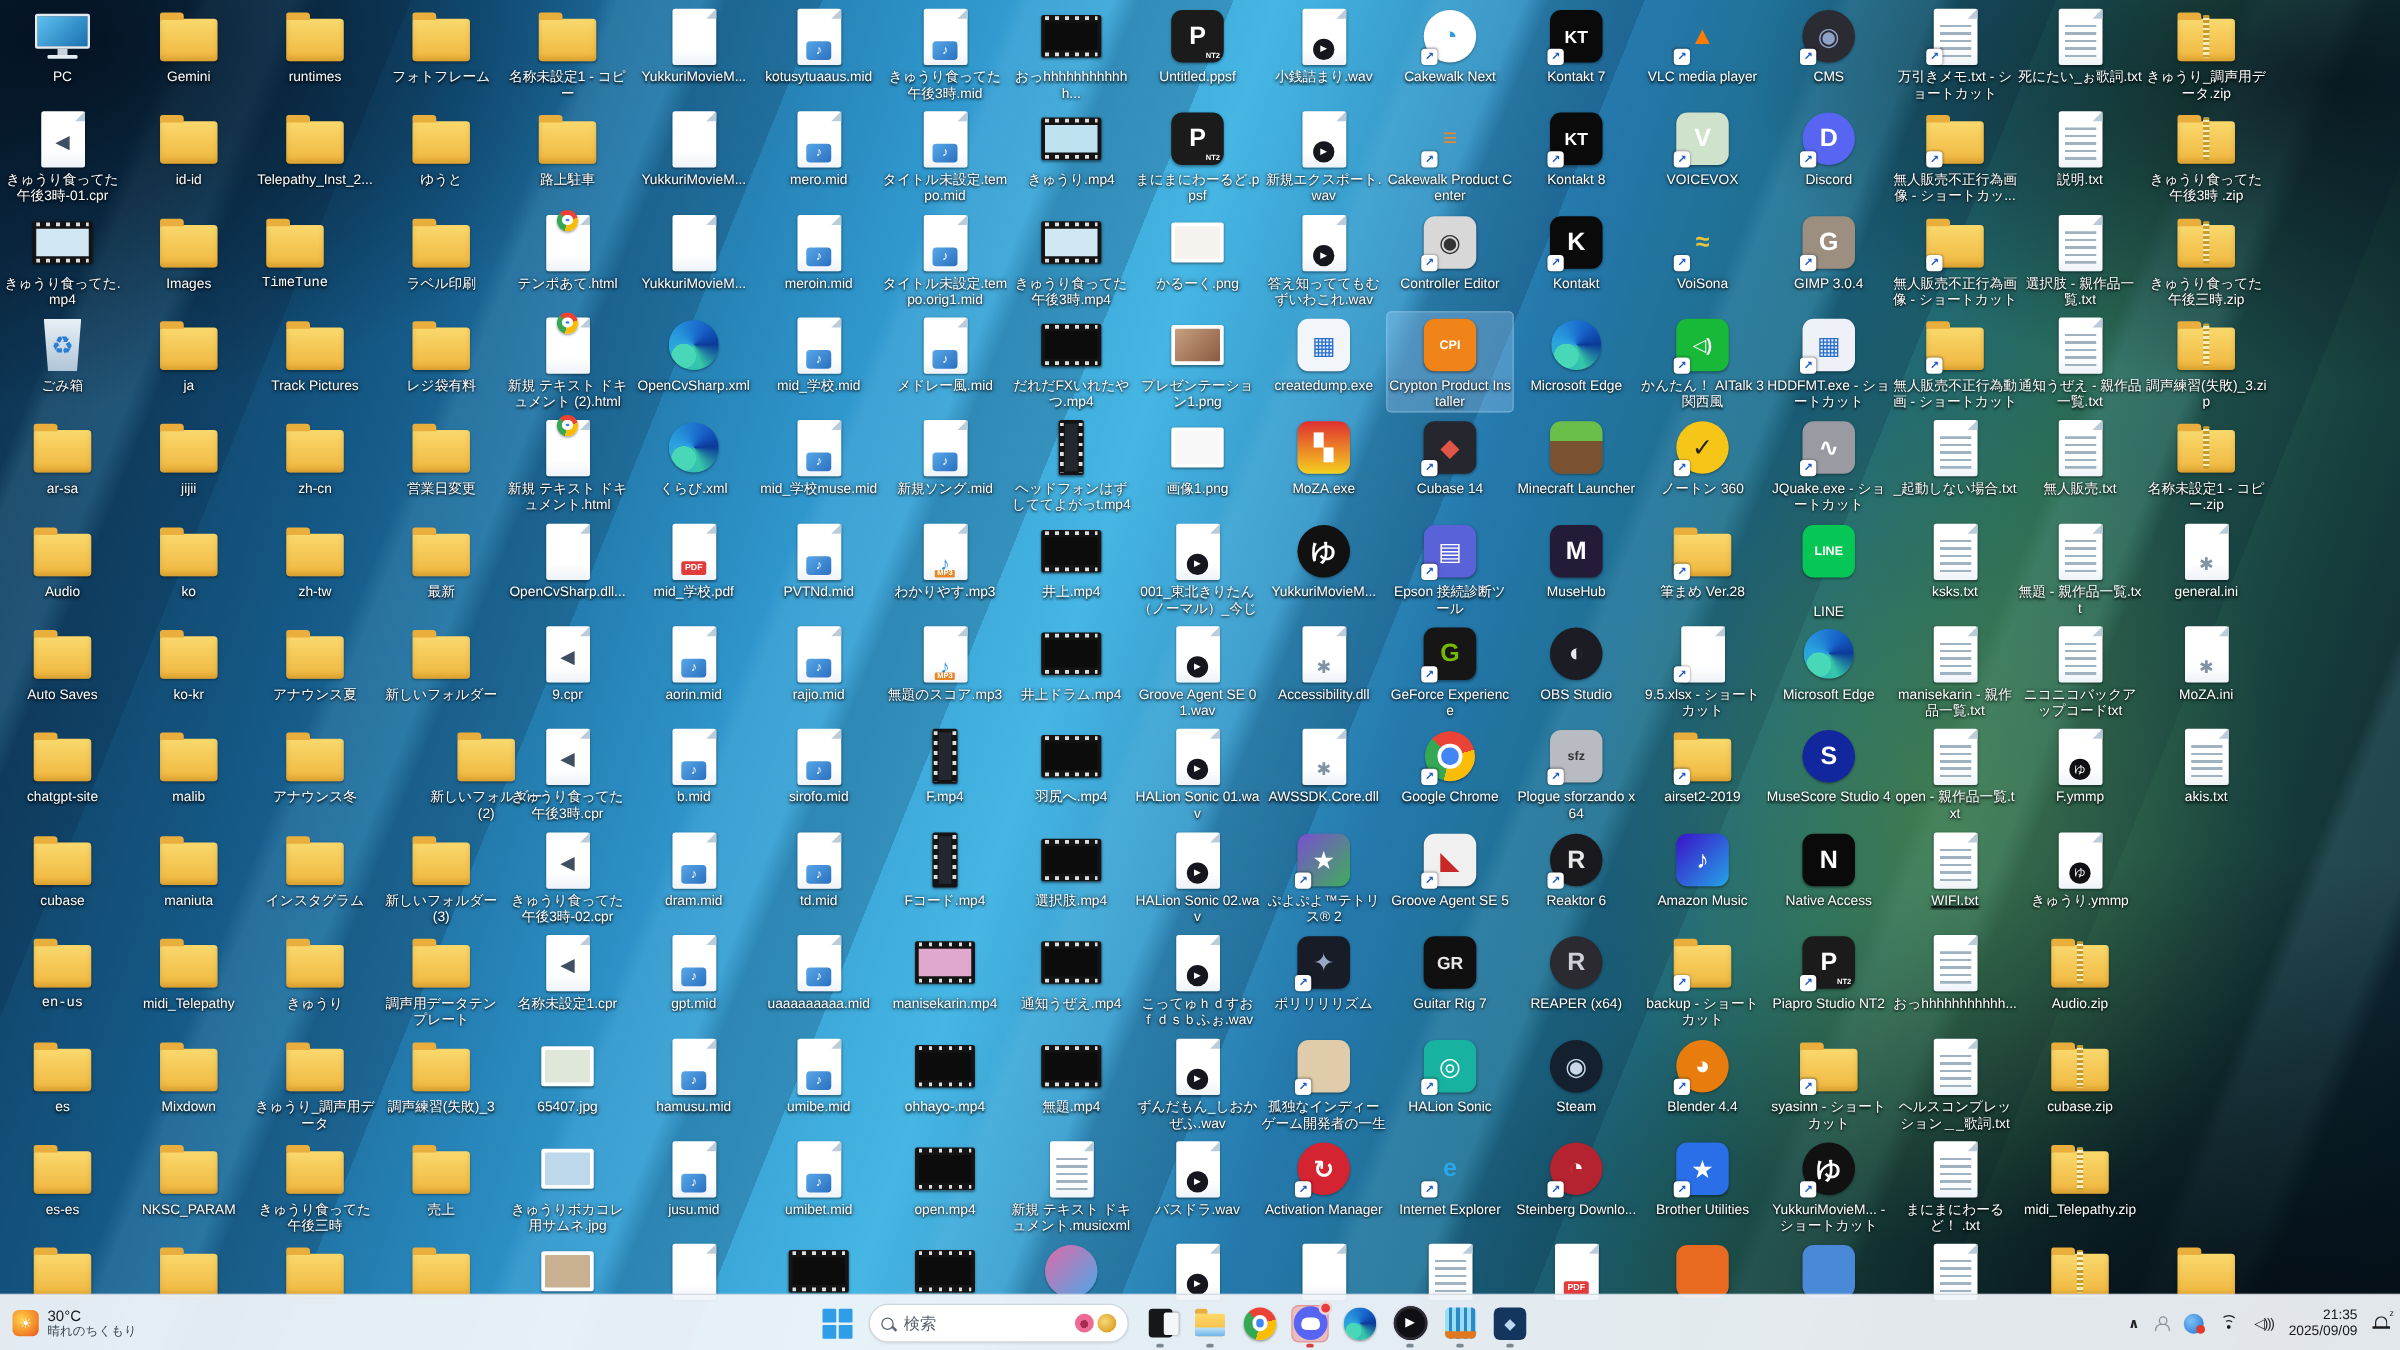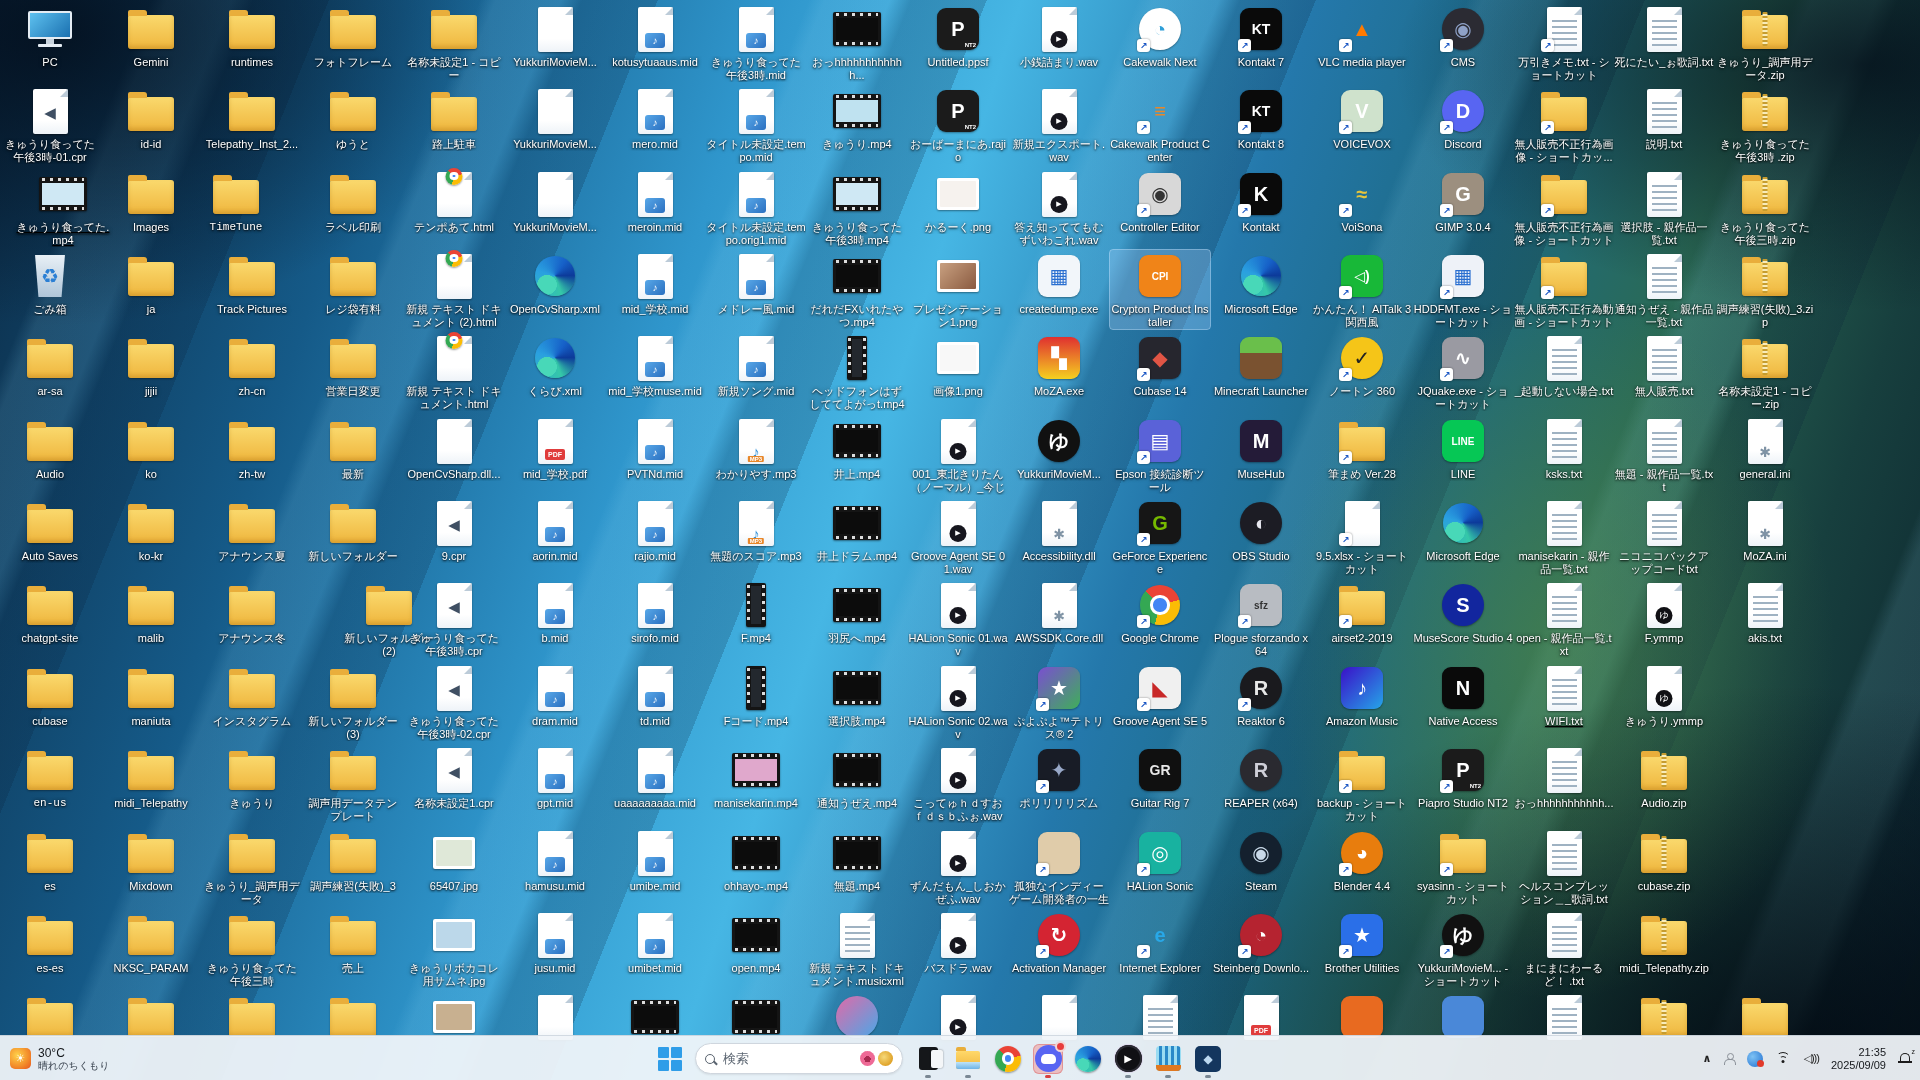--- a/index.html
+++ b/index.html
@@ -322,21 +322,21 @@
       </div>
       <div class="lbl">きゅうり.mp4</div>
     </div>
     <div class="cell" style="left: 908px; top: 85px;">
       <div class="ic">
         <div class="app" style="background: rgb(27, 27, 27); color: rgb(255, 255, 255); font-size: 20px;">
           <span>P</span>
           <span class="sub">NT2</span>
         </div>
       </div>
-      <div class="lbl">おーばーまにあ.rajio</div>
+      <div class="lbl">まにまにわーるど.ppsf</div>
     </div>
     <div class="cell" style="left: 1009px; top: 85px;">
       <div class="ic">
         <div class="doc">
           <span class="bdg bdg-wav">▶</span>
         </div>
       </div>
       <div class="lbl">新規エクスポート.wav</div>
     </div>
     <div class="cell" style="left: 1110px; top: 85px;">
@@ -387,21 +387,21 @@
         <div class="doc lines"></div>
       </div>
       <div class="lbl">説明.txt</div>
     </div>
     <div class="cell" style="left: 1715px; top: 85px;">
       <div class="ic">
         <div class="fold zip"></div>
       </div>
       <div class="lbl">きゅうり食ってた午後3時 .zip</div>
     </div>
-    <div class="cell" style="left: 13px; top: 168px; text-decoration: underline;">
+    <div class="cell" style="left: 0px; top: 168px;">
       <div class="ic">
         <div class="flm">
           <div class="thumb" style="background: rgb(207, 232, 244);"></div>
         </div>
       </div>
       <div class="lbl">きゅうり食ってた.mp4</div>
     </div>
     <div class="cell" style="left: 101px; top: 168px;">
       <div class="ic">
         <div class="fold"></div>
@@ -884,21 +884,21 @@
       </div>
       <div class="lbl">MuseHub</div>
     </div>
     <div class="cell" style="left: 1312px; top: 415px;">
       <div class="ic">
         <div class="fold"></div>
         <div class="shct">↗</div>
       </div>
       <div class="lbl">筆まめ Ver.28</div>
     </div>
-    <div class="cell" style="left: 1413px; top: 415px;">
+    <div class="cell" style="left: 1413px; top: 415px; gap: 16px;">
       <div class="ic">
         <div class="app" style="background: rgb(6, 199, 85); color: rgb(255, 255, 255); font-size: 10px;">
           <span>LINE</span>
         </div>
       </div>
       <div class="lbl">LINE</div>
     </div>
     <div class="cell" style="left: 1514px; top: 415px;">
       <div class="ic">
         <div class="doc lines"></div>

